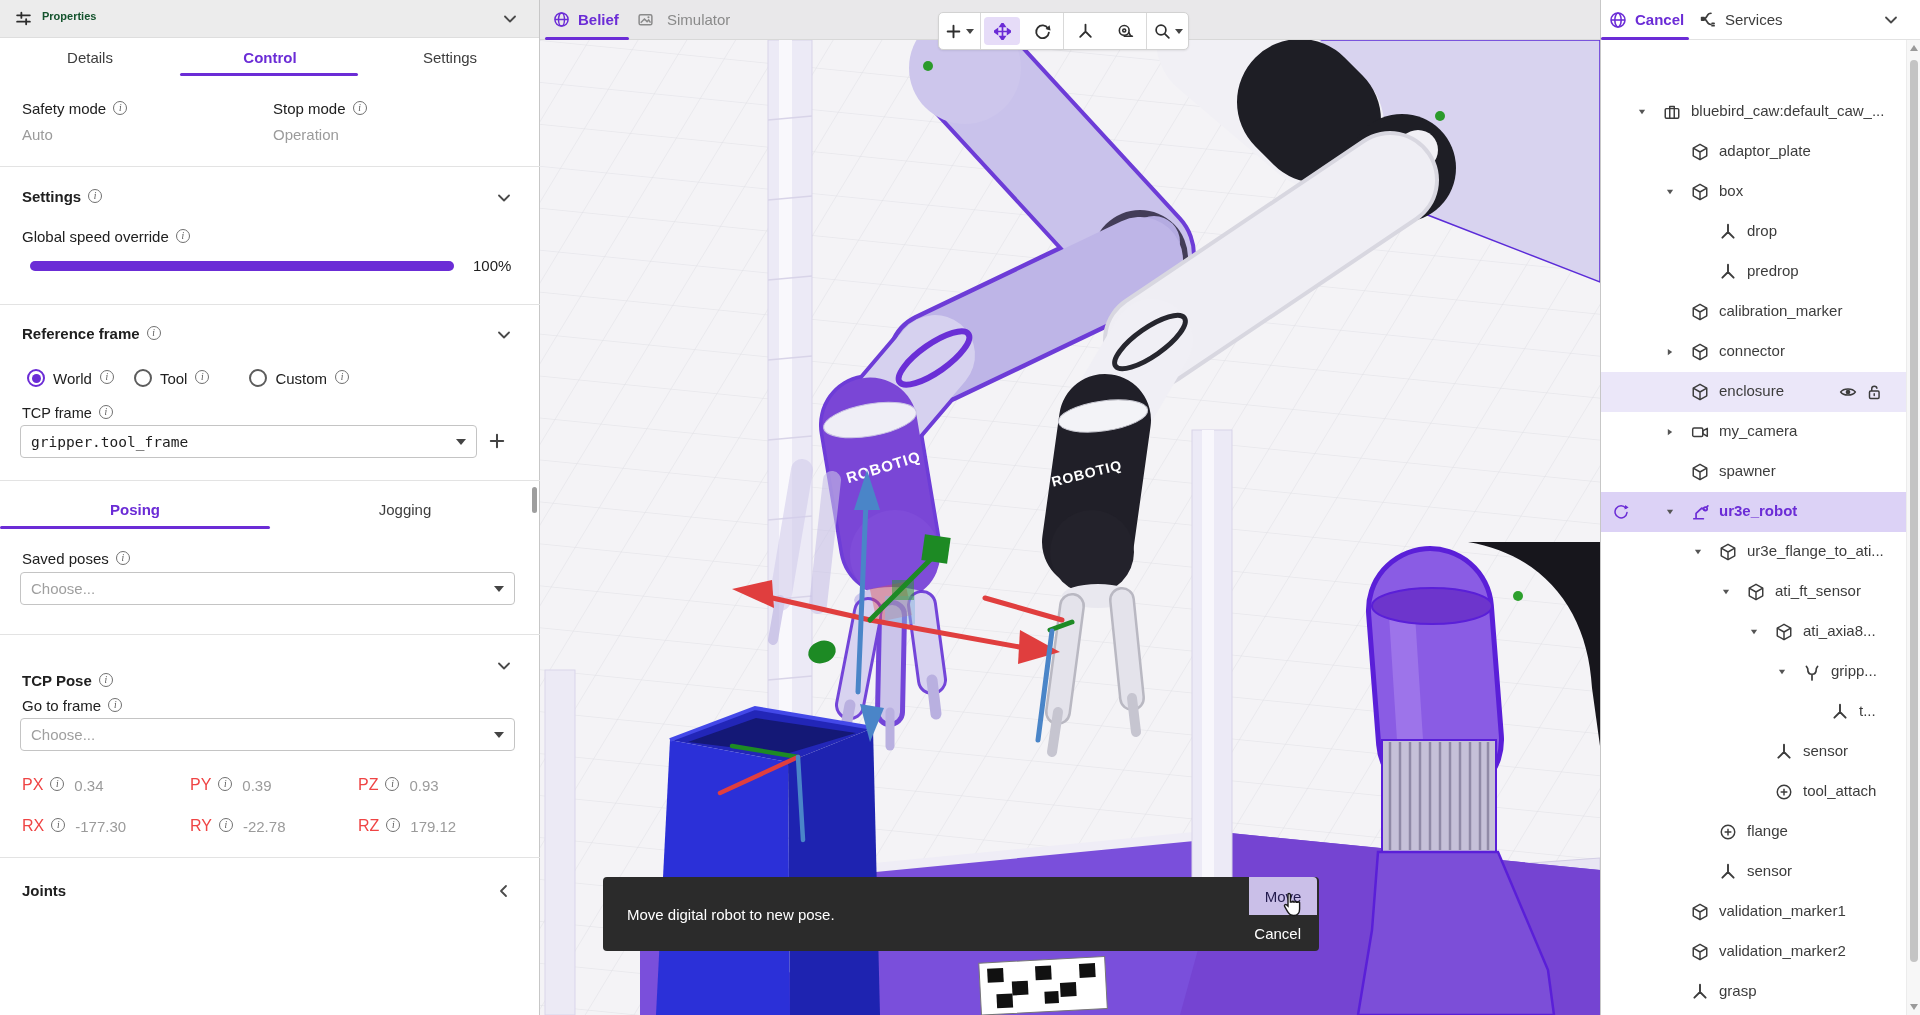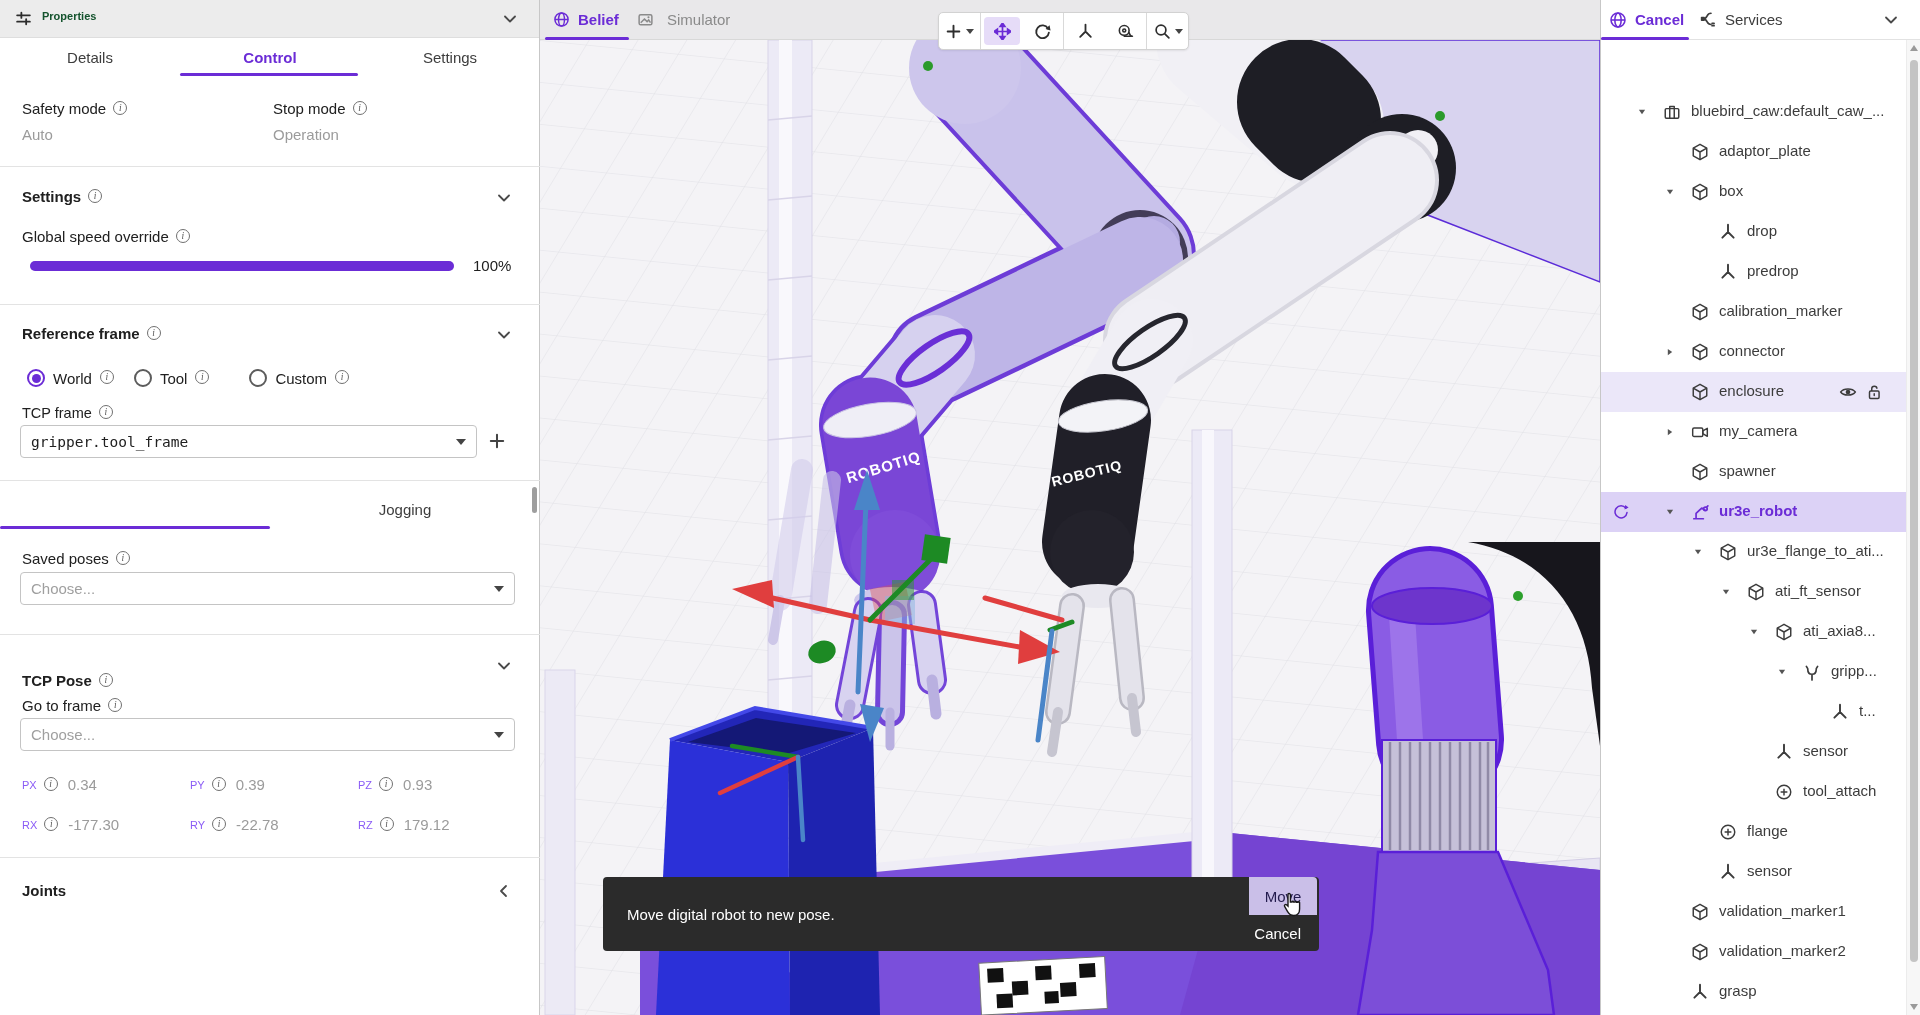--- a/index.html
+++ b/index.html
@@ -32,21 +32,21 @@
           display:flex;align-items:center;padding:0 10px;box-sizing:border-box;cursor:pointer;}
   .select .ph{color:#9f9f9f;font-size:15px;}
   .select .mono{font-family:"DejaVu Sans Mono",monospace;font-size:14.5px;color:#202020;}
   .select .caret{margin-left:auto;width:0;height:0;border-left:5px solid transparent;
                  border-right:5px solid transparent;border-top:6px solid #444;}
   .radio{width:18px;height:18px;border-radius:50%;box-sizing:border-box;border:2px solid #5c5c5c;
          display:inline-flex;align-items:center;justify-content:center;flex:0 0 auto;cursor:pointer;}
   .radio.sel{border-color:#6b2cd6;}
   .radio.sel::after{content:"";width:9px;height:9px;border-radius:50%;background:#6b2cd6;}
   .pose-cell{display:flex;align-items:center;}
-  .pose-cell .axis{font-size:11px;color:#8b5cf6;}
+  .pose-cell .axis{font-size:16px;color:#ef4444;}
   .pose-cell .pv{font-size:15px;color:#9b9b9b;margin-left:10px;}
   #lp-scroll-thumb{position:absolute;left:532px;top:487px;width:5px;height:26px;background:#9e9e9e;border-radius:3px;}
   
   #viewport{position:absolute;left:540px;top:0;width:1060px;height:1015px;background:#f4f3f6;}
   #vp-tabstrip{position:absolute;left:0;top:0;width:100%;height:40px;background:#e9e8ea;
                border-bottom:1px solid #d8d8d8;box-sizing:border-box;z-index:4;}
   .vp-tab-label{font-size:15px;}
   #vp-scene{position:absolute;left:0;top:40px;width:1060px;height:975px;}
   
   #vp-toolbar{position:absolute;left:398px;top:12px;height:36px;background:#fff;border:1px solid #d2d2d2;
@@ -313,20 +313,21 @@
   <div class="select" style="left:20px;top:425px;width:457px">
     <span class="mono">gripper.tool_frame</span>
       <span class="caret"></span>
   </div>
   <svg class="ic abs" style="left:488px;top:432px;width:18px;height:18px;color:#444">
       <use href="#i-plus"></use>
     </svg>
 
   <div class="divider" style="top:480px"></div>
 
+  <div class="abs" style="left:0;top:492px;width:270px;height:34px;display:flex;align-items:center;justify-content:center;font-size:15px;font-weight:700;color:#6b2cd6;cursor:pointer">Posing</div>
   <div class="abs" style="left:270px;top:492px;width:270px;height:34px;display:flex;align-items:center;justify-content:center;font-size:15px;color:#3d3d3d;cursor:pointer">Jogging</div>
   <div class="tab-underline" style="left:0;top:526px;width:270px"></div>
 
   <div class="abs row-flex" style="left:22px;top:550px">
     <span class="lbl">Saved poses</span>
       <span class="info"></span>
   </div>
   <div class="select" style="left:20px;top:572px;width:495px">
     <span class="ph">Choose...</span>
       <span class="caret"></span>

